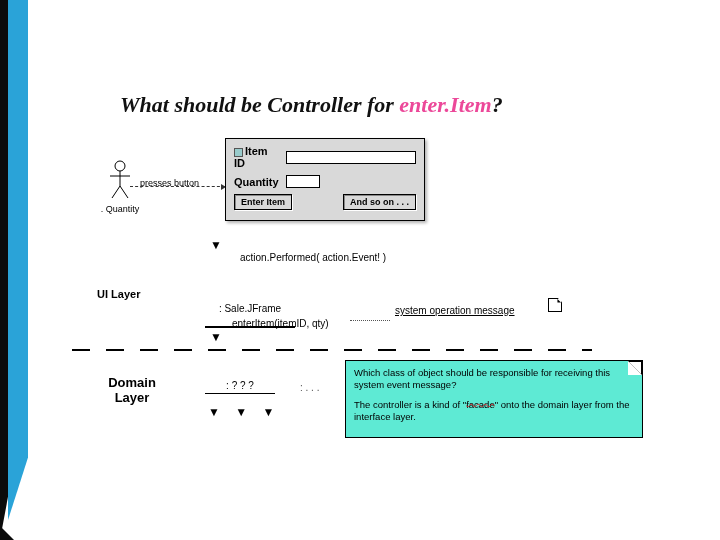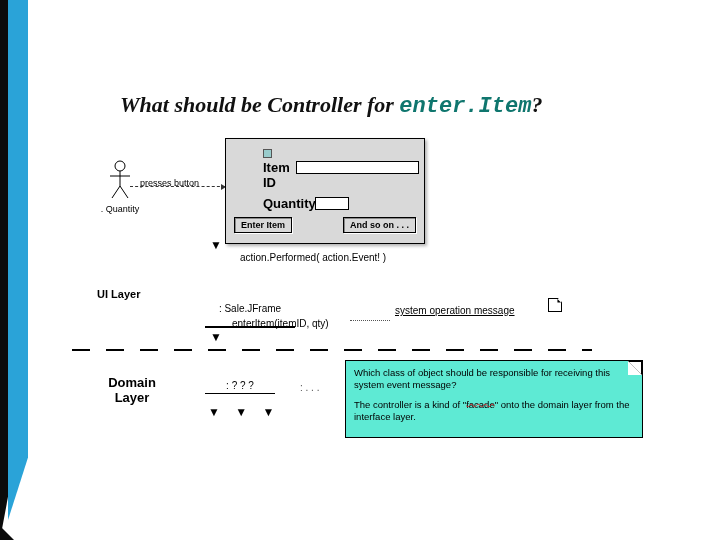--- a/index.html
+++ b/index.html
@@ -30,21 +30,21 @@
     position: absolute;
     top: 92px;
     left: 120px;
     width: 540px;
     font-style: italic;
     font-weight: 600;
     font-size: 22px;
     color: #111;
     font-family: Georgia, 'Times New Roman', serif;
   }
-  .title .red { color: #0f766e; font-family: Liberation Mono, monospace; }
+  .title .red { color: #ec4899; }
 
   
   .foo-window {
     position: absolute;
     top: 138px;
     left: 225px;
     width: 200px;
     background: #d9d9d9;
     border: 1px solid #000;
     box-shadow: 2px 2px 3px rgba(0,0,0,0.3);
@@ -64,21 +64,21 @@
   .foo-titlebar .icon-app {
     width: 10px; height: 10px; background: #e8a; border: 1px solid #000;
   }
   .foo-titlebar .winbtns { display:flex; gap:1px; }
   .foo-titlebar .winbtn {
     width: 12px; height: 10px; background:#c8c8c8; border:1px solid #000;
     font-size: 8px; line-height: 8px; text-align:center; color:#000;
   }
   .foo-body { padding: 6px 8px 10px 8px; }
   .foo-row { display:flex; align-items:center; margin-bottom:6px; gap:6px; }
-  .foo-row .lbl { width: 46px; font-weight:bold; font-size:13px;margin-left:29px; }
+  .foo-row .lbl { width: 46px; font-weight:bold; font-size:11px; }
   .foo-row .lbl .tiny-icon {
     display:inline-block; width:9px; height:9px; background:#9cc; border:1px solid #555; margin-right:2px;
     vertical-align:middle;
   }
   .foo-row input {
     flex: 1; border:1px solid #000; background:#fff; height:13px; font-size:9px; padding:0 2px;
   }
   .foo-row-qty input { width: 34px; flex: none; }
   .foo-buttons { display:flex; justify-content:space-between; margin-top:6px; }
   .foo-buttons button {

